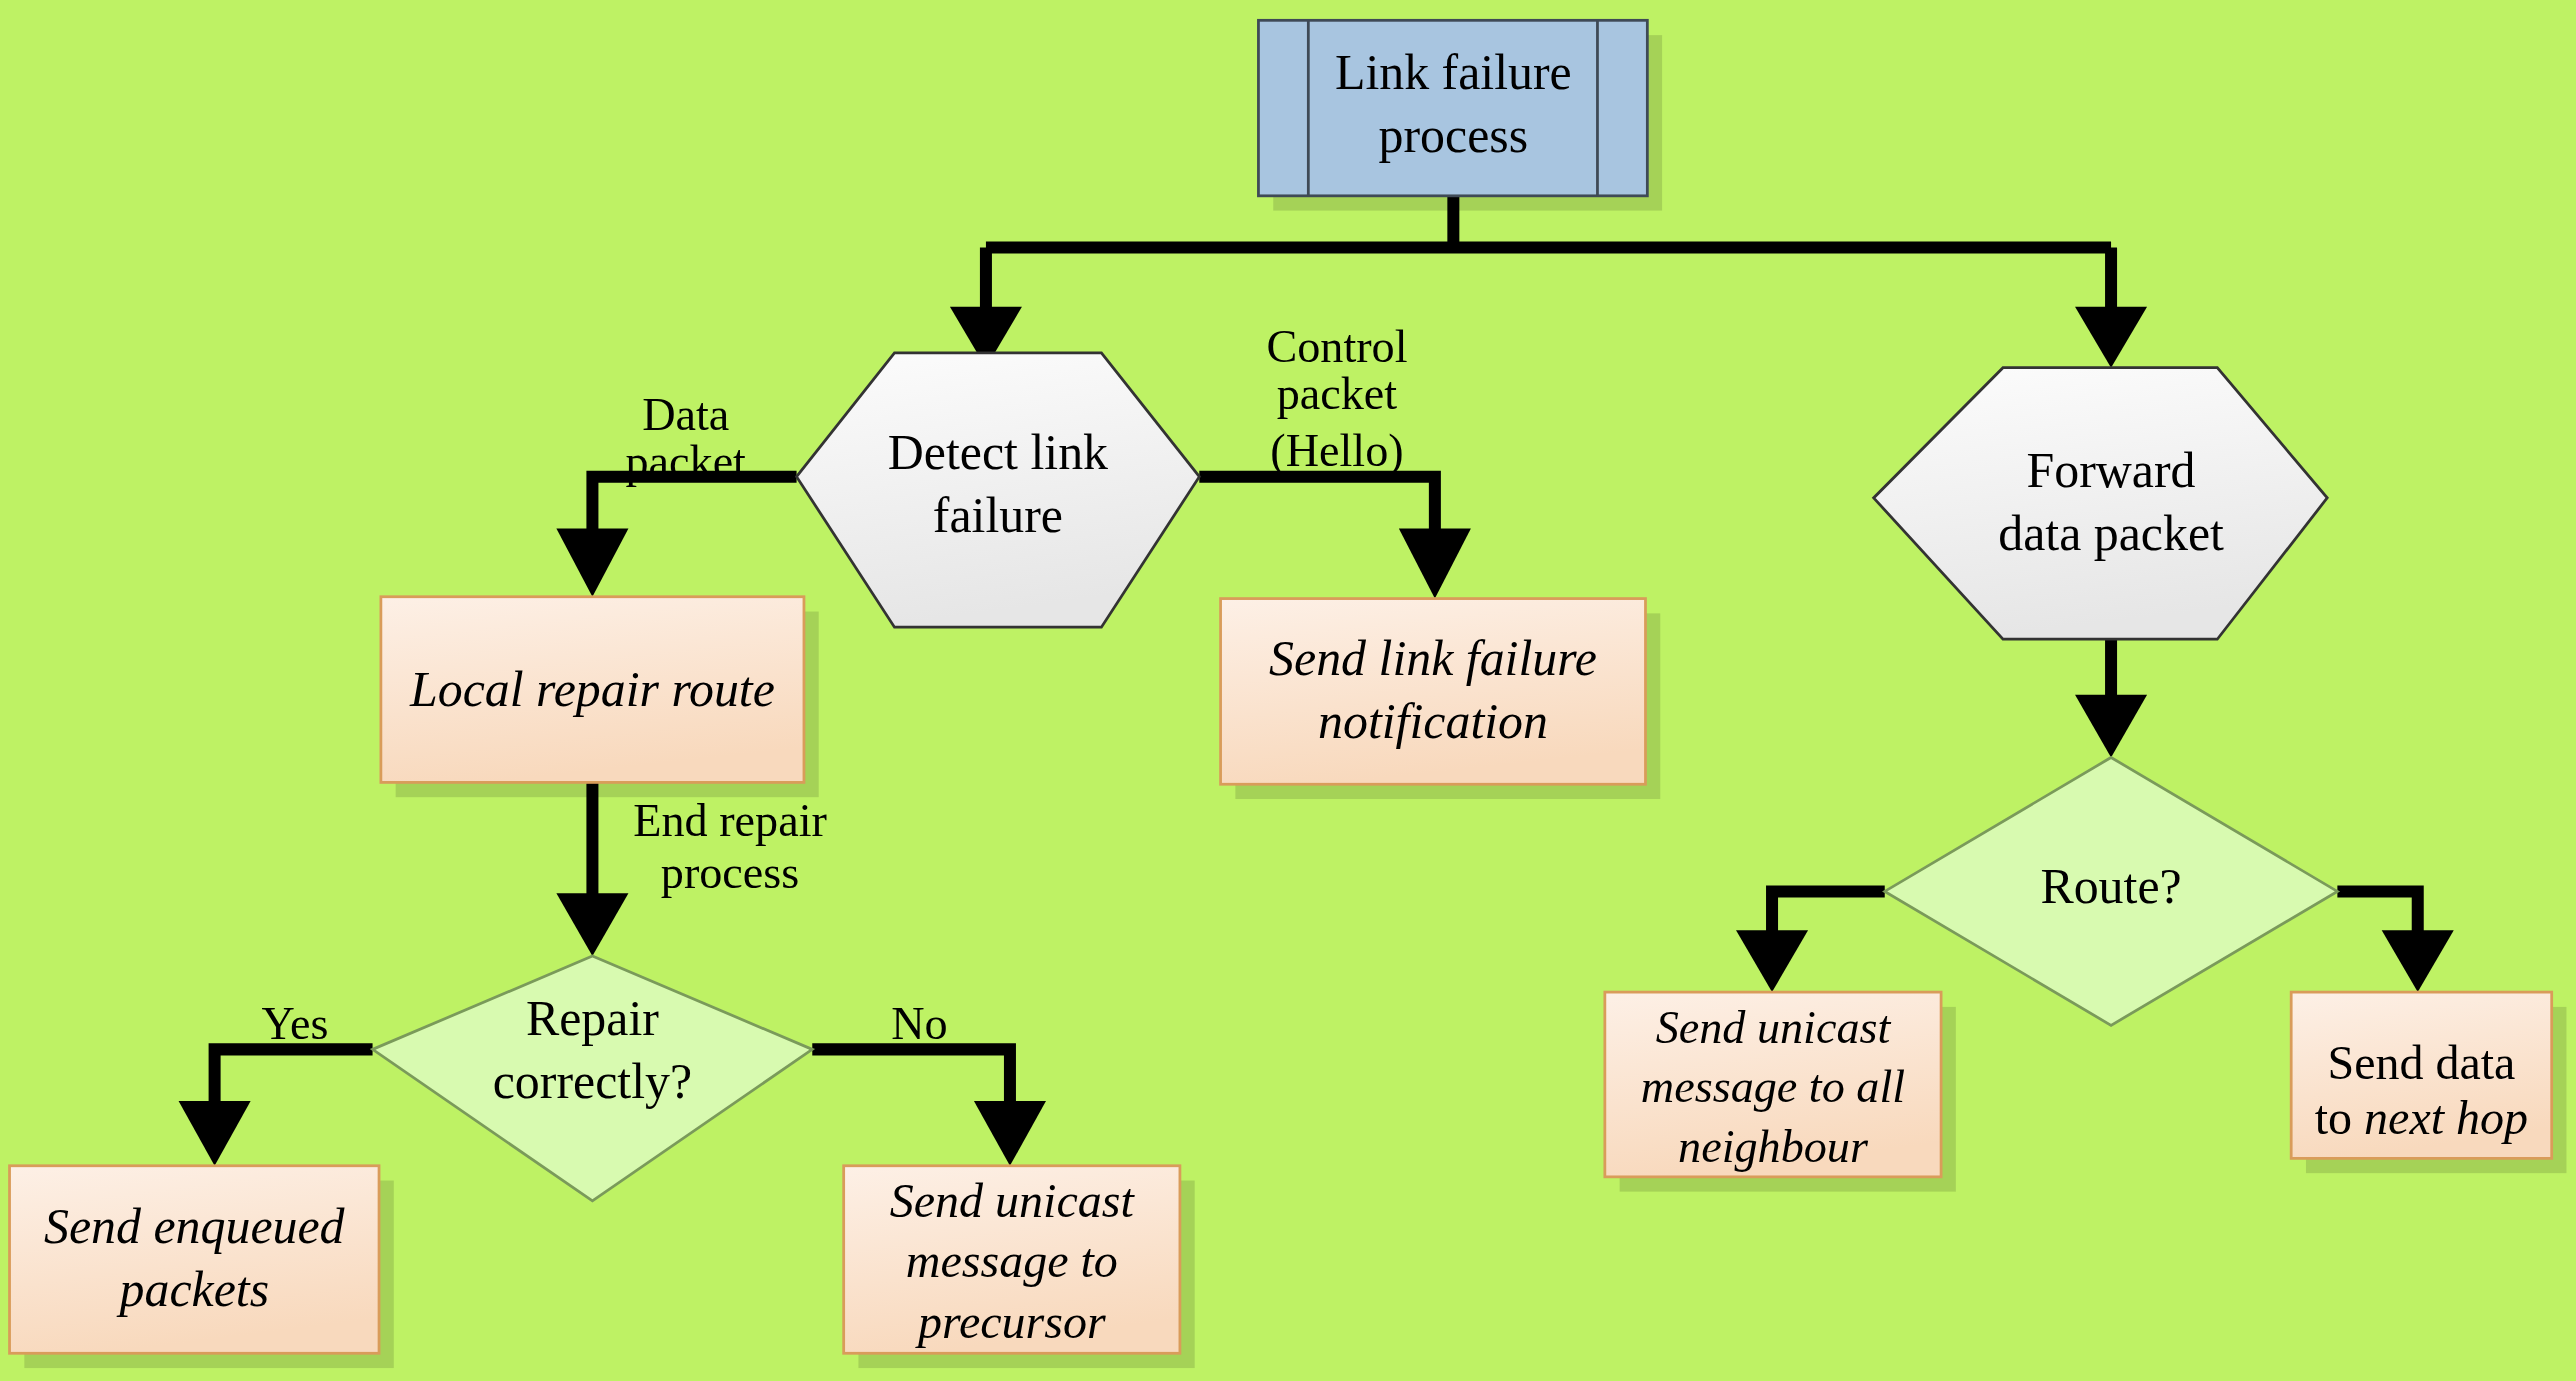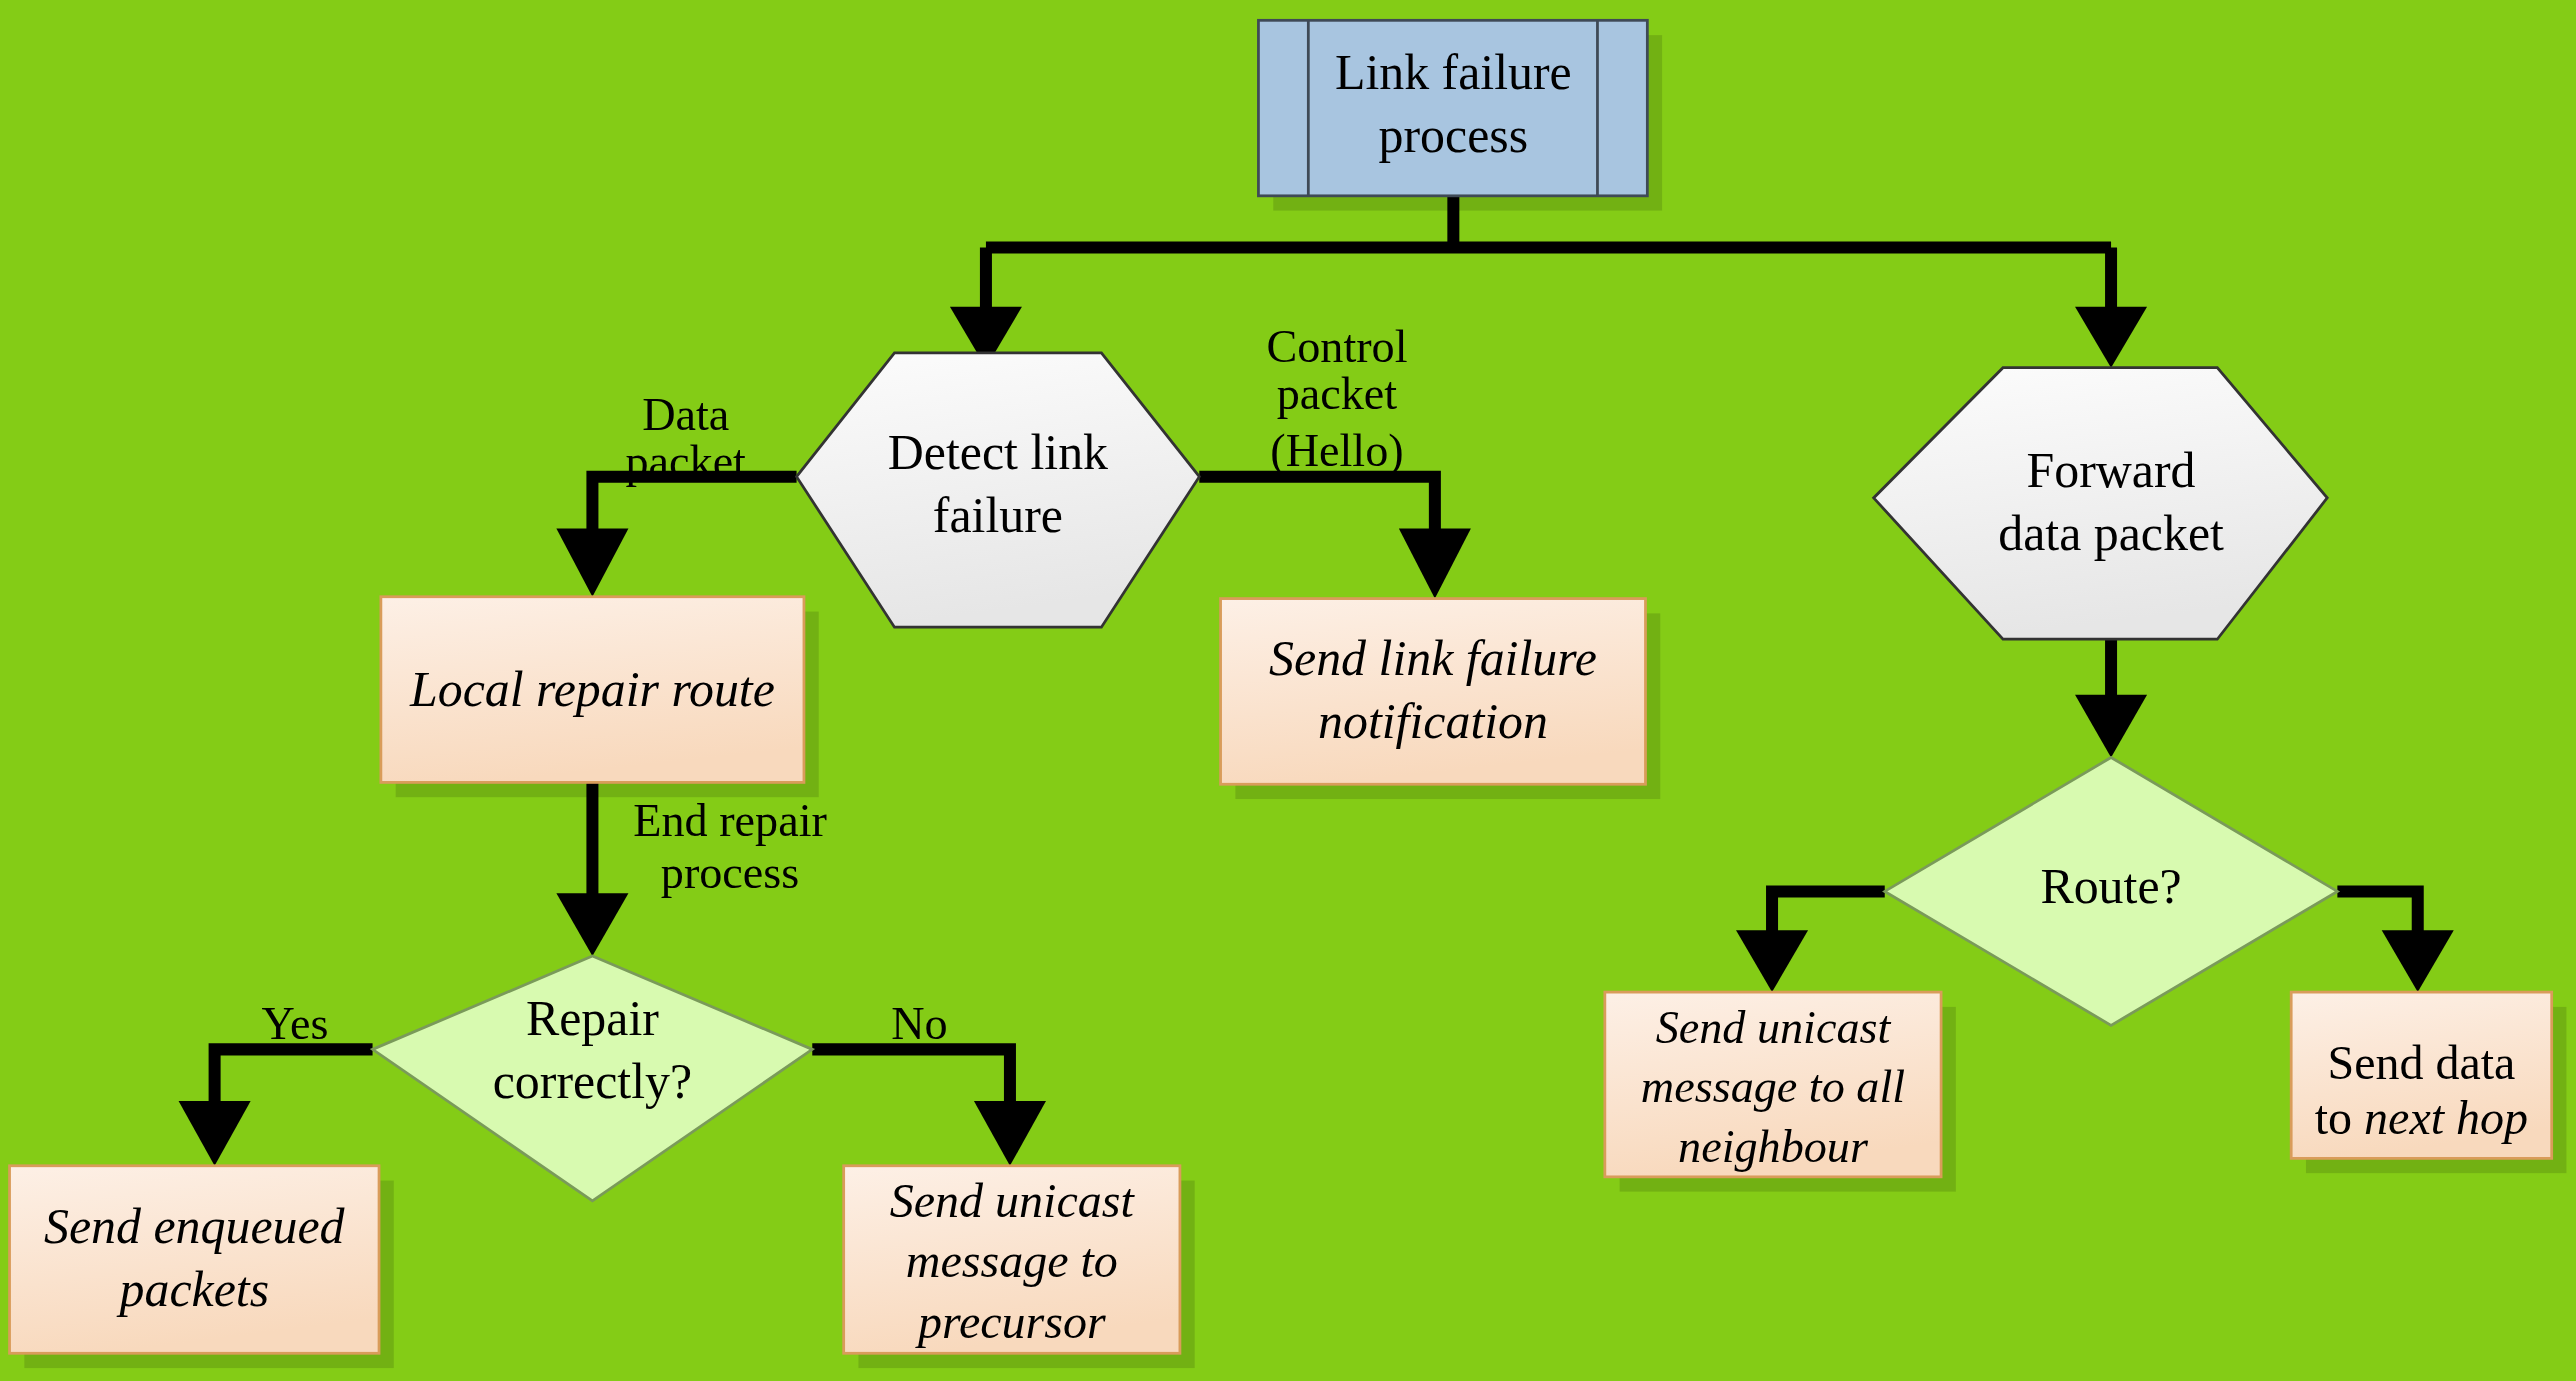--- a/index.html
+++ b/index.html
@@ -10,21 +10,21 @@
   body {
     width: 2576px;
     height: 1381px;
     overflow: hidden;
     font-family: "Liberation Serif", "DejaVu Serif", serif;
   }
   #canvas {
     position: relative;
     width: 2576px;
     height: 1381px;
-    background: #84cc16;
+    background: #bef264;
   }
   svg.flow {
     position: absolute;
     inset: 0;
     width: 2576px;
     height: 1381px;
   }
   .node-text {
     font-family: "Liberation Serif", "DejaVu Serif", serif;
     fill: #000000;

